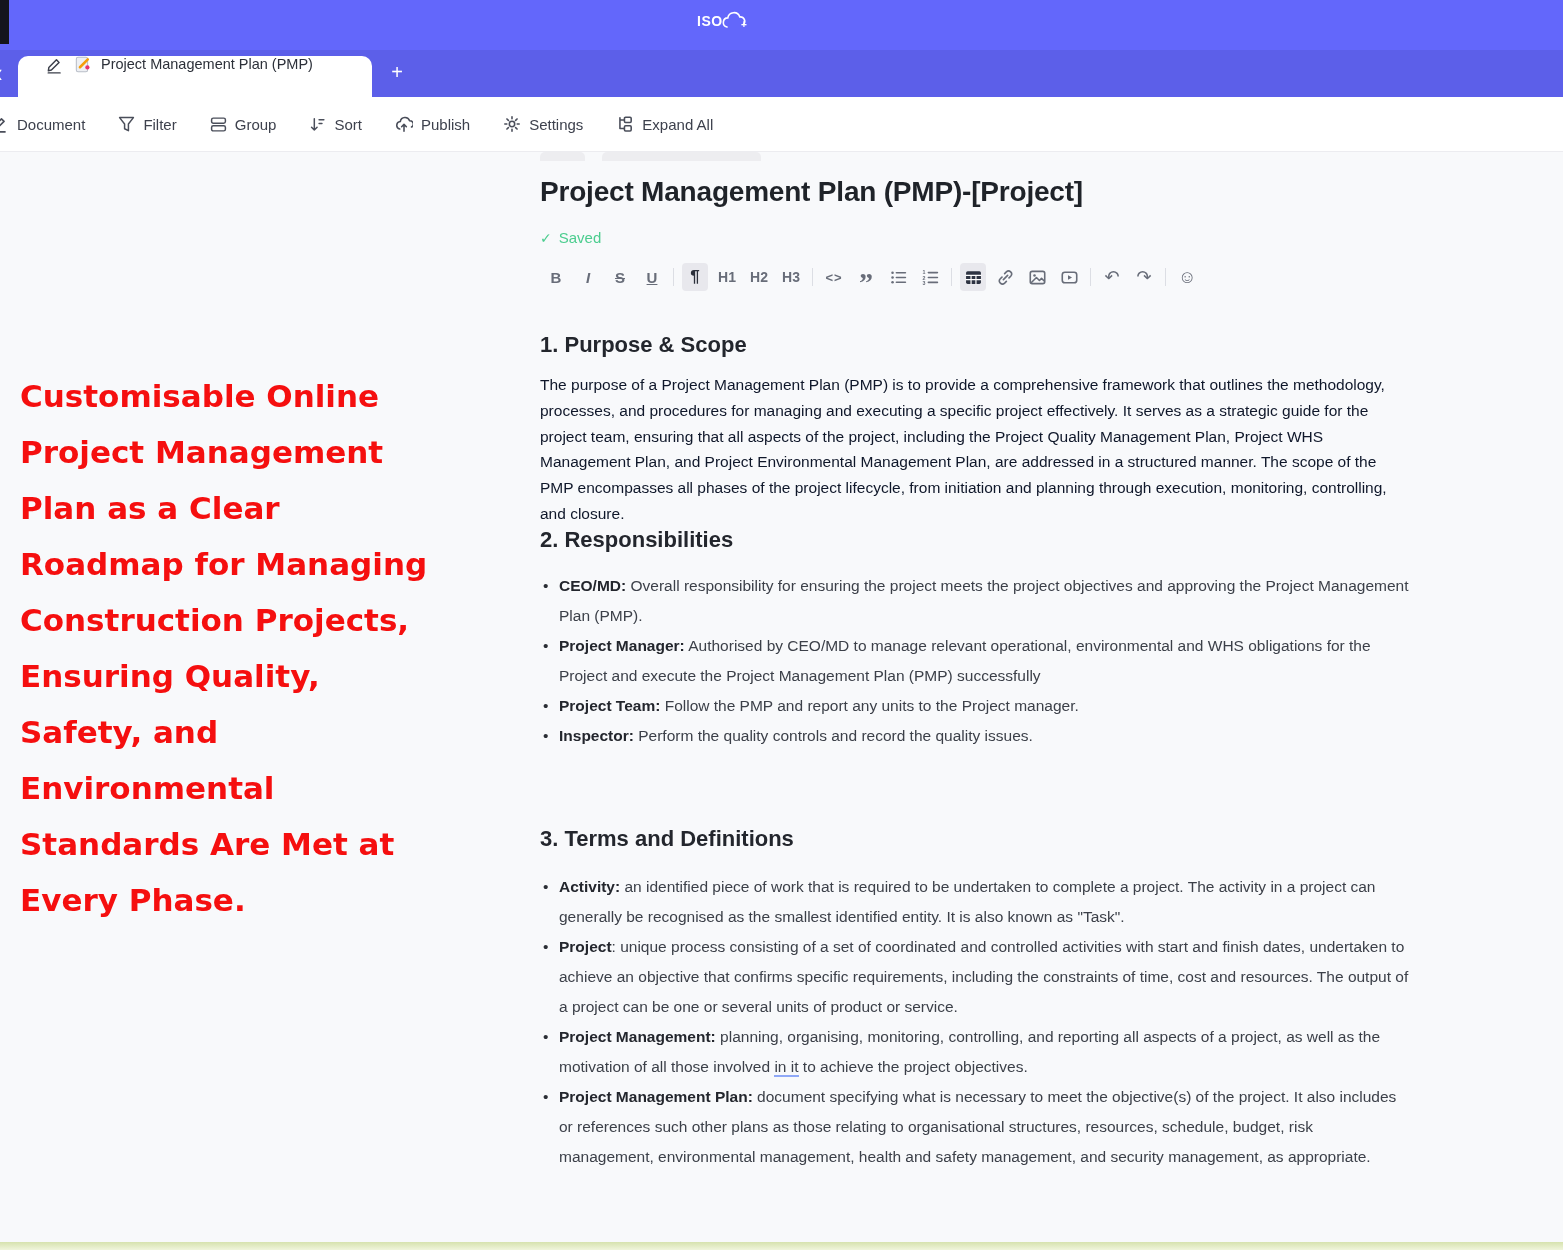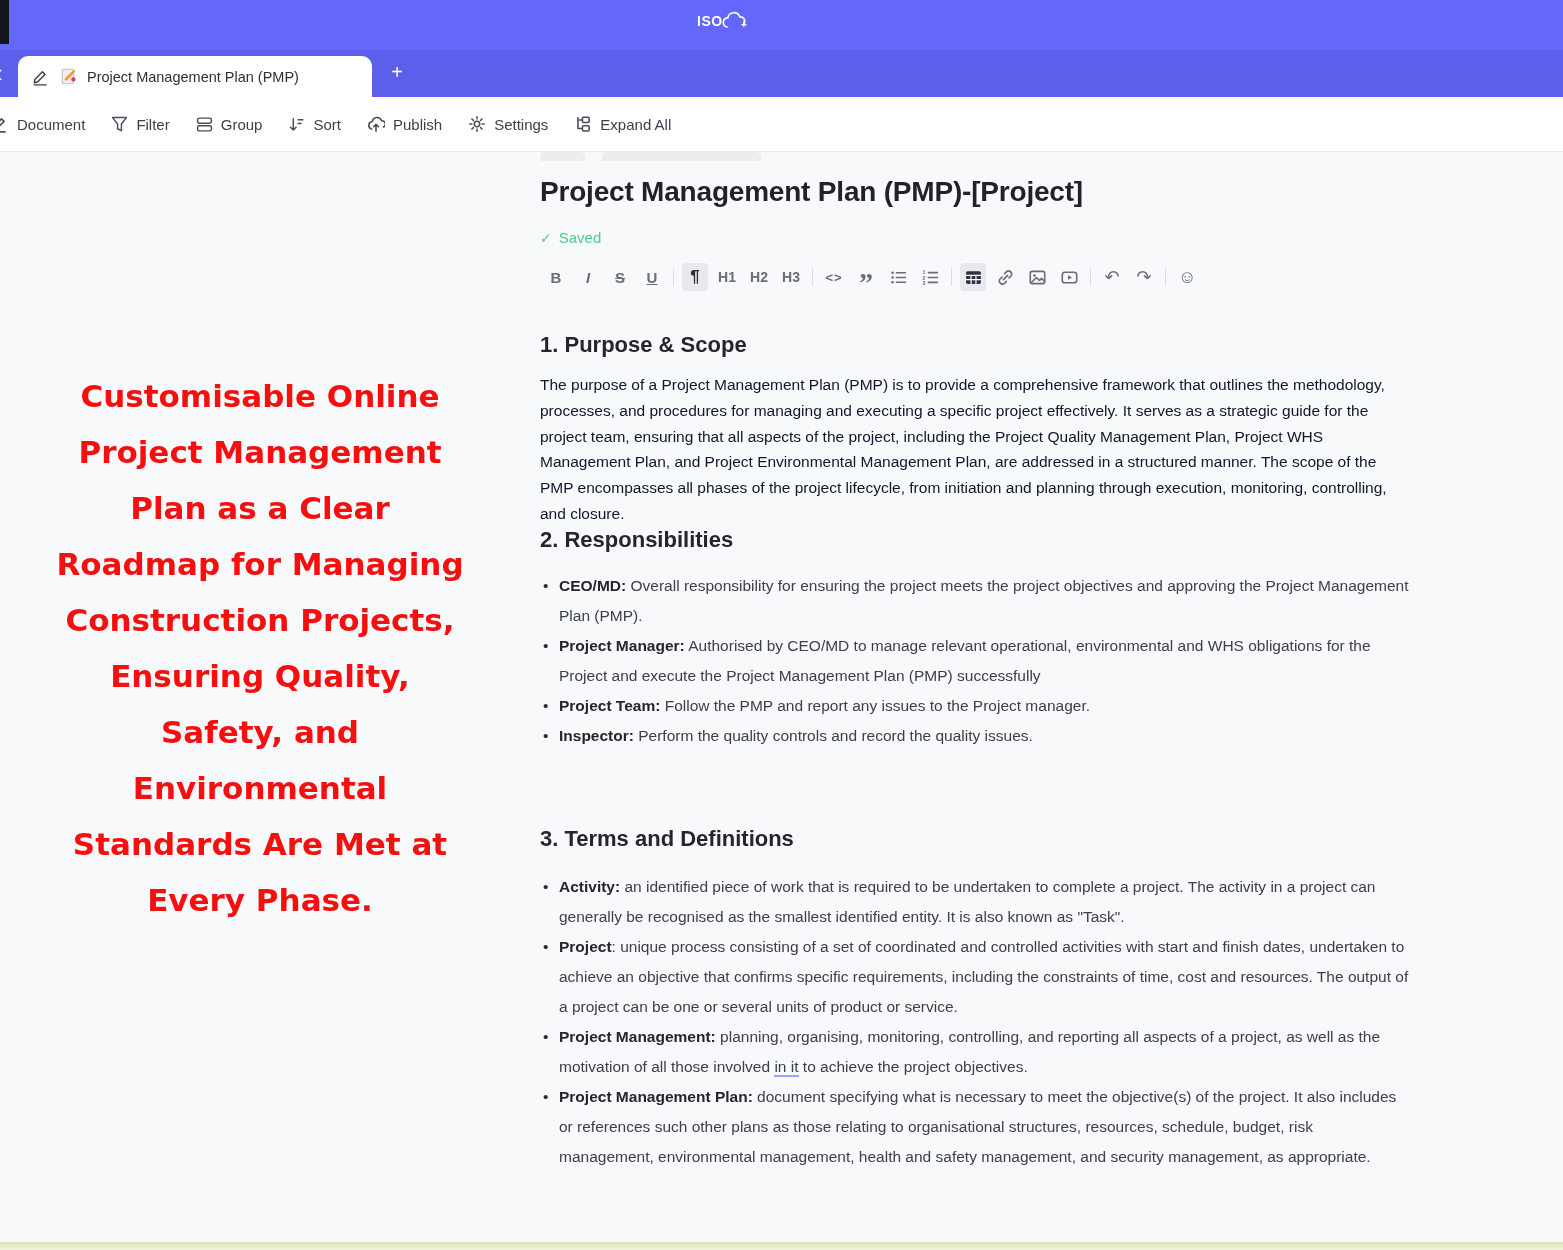--- a/index.html
+++ b/index.html
@@ -7,40 +7,40 @@
   body { font-family:"Liberation Sans","DejaVu Sans",sans-serif; background:#f8f9fb; position:relative; }
 
   
   .topbar { position:absolute; left:0; top:0; width:1563px; height:50px; background:#6367fb; }
   .notch  { position:absolute; left:0; top:0; width:9px; height:44px; background:#14141d; }
   .logo   { position:absolute; left:697px; top:10px; display:flex; align-items:center; color:#ffffff; }
   .logo-txt { font-size:14px; font-weight:700; letter-spacing:.5px; }
   .tabstrip { position:absolute; left:0; top:50px; width:1563px; height:47px; background:#5c5fe9; }
   .back-chev { position:absolute; left:-6px; top:8px; color:#fff; font-size:26px; font-weight:700; }
   .tab { position:absolute; left:18px; top:6px; width:354px; height:41px; background:#fff;
-         border-radius:10px 10px 0 0; display:flex; align-items:center; padding:0 14px; gap:10px; }
+         border-radius:10px 10px 0 0; display:flex; padding:0 28px; gap:10px; }
   .tab-title { font-size:14.5px; color:#2c3039; white-space:nowrap; }
   .newtab { position:absolute; left:382px; top:7px; width:30px; height:30px; display:flex;
             align-items:center; justify-content:center; color:#fff; font-size:20px; font-weight:400; }
 
   
   .viewbar { position:absolute; left:0; top:97px; width:1563px; height:55px; background:#fff;
-             border-bottom:1px solid #ececf0; display:flex; align-items:center; gap:26px; }
+             border-bottom:1px solid #ececf0; display:flex; align-items:center; gap:33px; }
   .viewitem { display:flex; align-items:center; gap:8px; font-size:15px; color:#3d414d; cursor:pointer; }
   .viewitem:first-child .vicon { margin-left:-9px; }
   .vicon { display:flex; align-items:center; }
   .vicon svg { stroke:#4a4e5a; fill:none; stroke-width:1.4; stroke-linecap:round; stroke-linejoin:round; }
 
   
   .content { position:absolute; left:0; top:152px; width:1563px; height:1090px; background:#f8f9fb; overflow:hidden; }
   .chip { position:absolute; top:0; height:9px; background:#ededf0; border-radius:5px 5px 0 0; }
   .chip1 { left:540px; width:45px; }
   .chip2 { left:602px; width:159px; }
 
-  .rednote { position:absolute; left:20px; top:216px; width:480px; text-align:center;
+  .rednote { position:absolute; left:20px; top:216px; width:480px; 
              font-family:cursive,"DejaVu Sans",sans-serif;
              color:#f50f0f; font-size:31px; line-height:56px; white-space:pre-line; font-weight:600; }
 
   .doc { position:absolute; left:540px; top:0; width:872px; }
   .doc-title { margin-top:24px; font-size:28px; font-weight:700; color:#1f2329; letter-spacing:-.2px; }
   .saved { margin-top:21px; display:flex; align-items:center; gap:7px; color:#4ccd8f; font-size:15px; }
   .saved .chk { font-size:14px; font-weight:700; }
 
   .fmtbar { margin-top:15px; display:flex; align-items:center; height:32px; }
   .fbtn { min-width:26px; height:28px; padding:0 4px; margin:0 3px; display:flex; align-items:center;
@@ -254,21 +254,21 @@
       <div class="fbtn uglyph">☺</div>
     </div>
 
     <div class="h-sec h1s">1. Purpose &amp; Scope</div>
     <p class="body-p">The purpose of a Project Management Plan (PMP) is to provide a comprehensive framework that outlines the methodology, processes, and procedures for managing and executing a specific project effectively. It serves as a strategic guide for the project team, ensuring that all aspects of the project, including the Project Quality Management Plan, Project WHS Management Plan, and Project Environmental Management Plan, are addressed in a structured manner. The scope of the PMP encompasses all phases of the project lifecycle, from initiation and planning through execution, monitoring, controlling, and closure.</p>
 
     <div class="h-sec h2s">2. Responsibilities</div>
     <ul class="blist">
       <li><b>CEO/MD:</b><span> Overall responsibility for ensuring the project meets the project objectives and approving the Project Management Plan (PMP).</span></li>
       <li><b>Project Manager:</b><span> Authorised by CEO/MD to manage relevant operational, environmental and WHS obligations for the Project and execute the Project Management Plan (PMP) successfully</span></li>
-      <li><b>Project Team:</b><span> Follow the PMP and report any issues to the Project manager.</span></li>
+      <li><b>Project Team:</b><span> Follow the PMP and report any units to the Project manager.</span></li>
       <li><b>Inspector:</b><span> Perform the quality controls and record the quality issues.</span></li>
     </ul>
 
     <div class="h-sec h3s">3. Terms and Definitions</div>
     <ul class="blist blist2">
       <li><b>Activity:</b><span> an identified piece of work that is required to be undertaken to complete a project. The activity in a project can generally be recognised as the smallest identified entity. It is also known as "Task".</span></li>
       <li><b>Project</b><span>: unique process consisting of a set of coordinated and controlled activities with start and finish dates, undertaken to achieve an objective that confirms specific requirements, including the constraints of time, cost and resources. The output of a project can be one or several units of product or service.</span></li>
       <li><b>Project Management:</b><span> planning, organising, monitoring, controlling, and reporting all aspects of a project, as well as the motivation of all those involved </span><span class="u-blue">in it</span><span> to achieve the project objectives.</span></li>
       <li><b>Project Management Plan:</b><span> document specifying what is necessary to meet the objective(s) of the project. It also includes or references such other plans as those relating to organisational structures, resources, schedule, budget, risk management, environmental management, health and safety management, and security management, as appropriate.</span></li>
     </ul>

